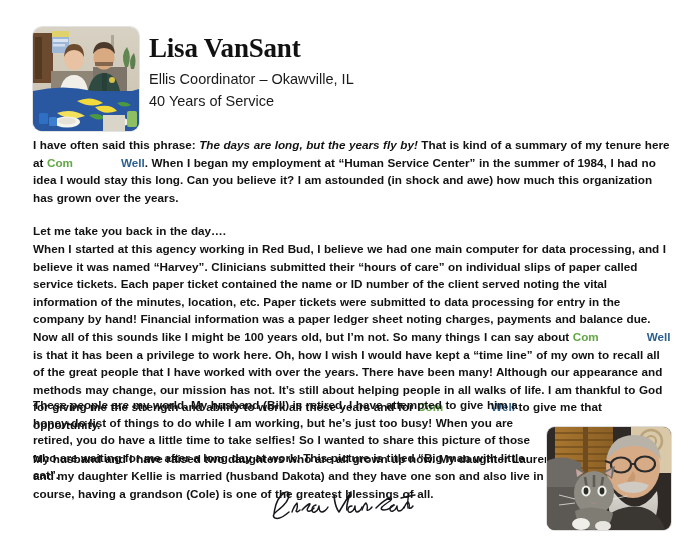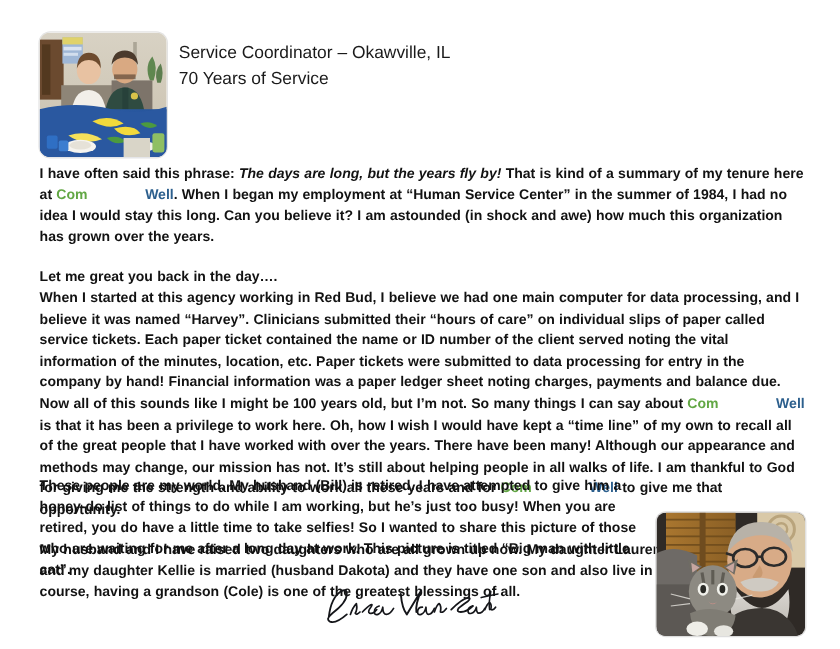--- a/index.html
+++ b/index.html
@@ -194,30 +194,31 @@
 
         <rect x="6" y="86" width="9" height="11" rx="1.5" fill="#2f6fc4"></rect>
         <rect x="16" y="90" width="8" height="9" rx="1.5" fill="#3d7ed0"></rect>
         <rect x="94" y="84" width="10" height="16" rx="2" fill="#8fbf63"></rect>
 
         <rect x="70" y="88" width="22" height="16" fill="#d9d5c8"></rect>
       </svg>
     </div>
 
     <div class="header-text">
-      <div class="person-role">Service Coordinator – Okawville, IL</div>
-      <div class="person-years">70 Years of Service</div>
+      <h1 class="person-name">Lisa VanSant</h1>
+      <div class="person-role">Ellis Coordinator – Okawville, IL</div>
+      <div class="person-years">40 Years of Service</div>
     </div>
   </div>
 
   <div class="body-copy">
 
     <p class="para"><span>I have often said this phrase: </span><em class="phrase">The days are long, but the years fly by!</em><span>  That is kind of a summary of my tenure here at </span><span class="brand-com">Com</span><span class="brand-well">Well</span><span>.  When I began my employment at “Human Service Center” in the summer of 1984, I had no idea I would stay this long.  Can you believe it?  I am astounded (in shock and awe) how much this organization has grown over the years.</span></p>
 
-    <p class="para tight">Let me great you back in the day….</p>
+    <p class="para tight">Let me take you back in the day….</p>
 
     <p class="para"><span>When I started at this agency working in Red Bud, I believe we had one main computer for data processing, and I believe it was named “Harvey”.  Clinicians submitted their “hours of care” on individual slips of paper called service tickets.  Each paper ticket contained the name or ID number of the client served noting the vital information of the minutes, location, etc.  Paper tickets were submitted to data processing for entry in the company by hand!  Financial information was a paper ledger sheet noting charges, payments and balance due.  Now all of this sounds like I might be 100 years old, but I’m not.  So many things I can say about </span><span class="brand-com">Com</span><span class="brand-well">Well</span><span> is that it has been a privilege to work here.  Oh, how I wish I would have kept a “time line” of my own to recall all of the great people that I have worked with over the years.  There have been many!  Although our appearance and methods may change, our mission has not.  It’s still about helping people in all walks of life.  I am thankful to God for giving me the strength and ability to work all these years and for </span><span class="brand-com">Com</span><span class="brand-well">Well</span><span> to give me that opportunity.</span></p>
 
     <p class="para">My husband and I have raised two daughters who are all grown up now.  My daughter Lauren lives in Ellis Grove and my daughter Kellie is married (husband Dakota) and they have one son and also live in Ellis Grove.  Of course, having a grandson (Cole) is one of the greatest blessings of all.</p>
   </div>
 
   <div class="final-block">
     <p class="para tight">These people are my world.  My husband (Bill) is retired.  I have attempted to give him a honey-do list of things to do while I am working, but he’s just too busy!  When you are retired, you do have a little time to take selfies!  So I wanted to share this picture of those who are waiting for me after a long day at work.  This picture is titled “Big man with little cat”.</p>
   </div>
 

